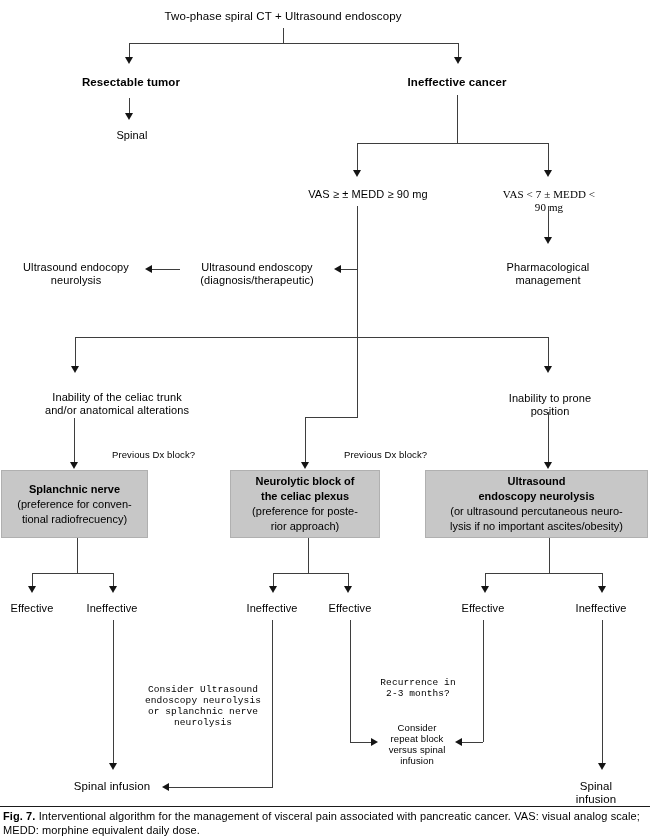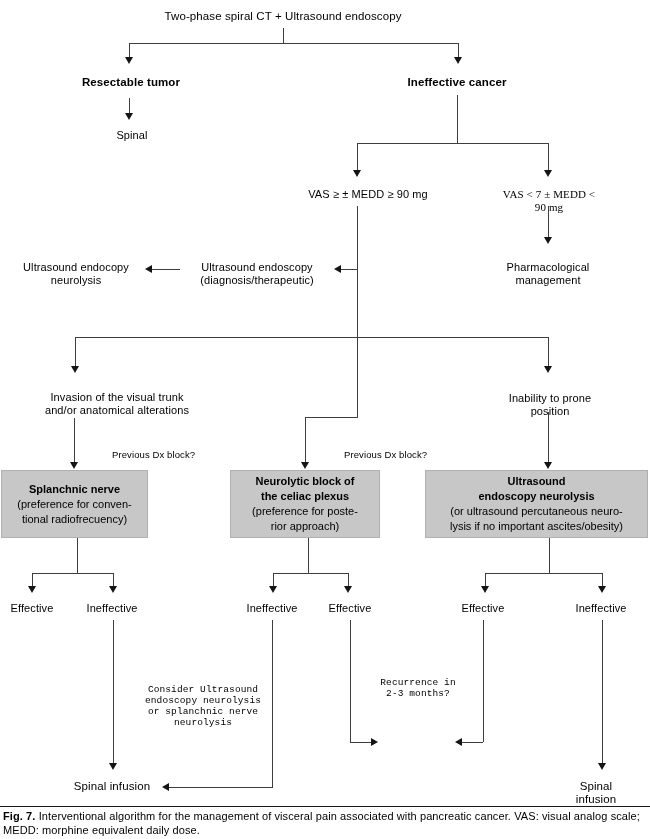--- a/index.html
+++ b/index.html
@@ -77,21 +77,21 @@
 neurolysis</div>
 
   <div class="v" style="left: 548px; top: 206px; height: 31px; background: rgb(62, 62, 62);"></div>
   <div class="ad" style="left:544px;top:237px;"></div>
   <div class="lbl" style="left:548px;top:261px;">Pharmacological
 management</div>
 
   <div class="h" style="left: 75px; top: 337px; width: 474px; background: rgb(62, 62, 62);"></div>
   <div class="v" style="left: 75px; top: 337px; height: 29px; background: rgb(62, 62, 62);"></div>
   <div class="ad" style="left:71px;top:366px;"></div>
-  <div class="lbl" style="left:117px;top:391px;">Invasion of the visual trunk
+  <div class="lbl" style="left:117px;top:391px;">Inability of the celiac trunk
 and/or anatomical alterations</div>
   <div class="v" style="left: 548px; top: 337px; height: 29px; background: rgb(62, 62, 62);"></div>
   <div class="ad" style="left:544px;top:366px;"></div>
   <div class="lbl" style="left:550px;top:392px;">Inability to prone position</div>
 
   <div class="v" style="left: 74px; top: 418px; height: 44px; background: rgb(62, 62, 62);"></div>
   <div class="ad" style="left:70px;top:462px;"></div>
   <div class="lbl sm anchor-left" style="left:86px;top:449px;">Previous Dx block?</div>
 
   <div class="h" style="left: 305px; top: 417px; width: 53px; background: rgb(62, 62, 62);"></div>
@@ -158,20 +158,24 @@
 endoscopy neurolysis
 or splanchnic nerve
 neurolysis</div>
 
   <div class="v" style="left: 350px; top: 620px; height: 122px; background: rgb(62, 62, 62);"></div>
   <div class="h" style="left: 350px; top: 742px; width: 21px; background: rgb(62, 62, 62);"></div>
   <div class="ar" style="left:371px;top:738px;"></div>
 
   <div class="lbl sm" style="left:418px;top:677px;font-family:Liberation Mono, monospace;">Recurrence in
 2-3 months?</div>
+  <div class="lbl sm" style="left:417px;top:722px;">Consider
+repeat block
+versus spinal
+infusion</div>
 
   <div class="v" style="left: 483px; top: 620px; height: 122px; background: rgb(62, 62, 62);"></div>
   <div class="h" style="left: 462px; top: 742px; width: 21px; background: rgb(62, 62, 62);"></div>
   <div class="al" style="left:455px;top:738px;"></div>
 
   <div class="v" style="left: 602px; top: 620px; height: 143px; background: rgb(62, 62, 62);"></div>
   <div class="ad" style="left:598px;top:763px;"></div>
   <div class="lbl big" style="left:596px;top:780px;">Spinal infusion</div>
 
   <div class="rule" style="left:0;top:806px;width:650px;height:1px;"></div>

